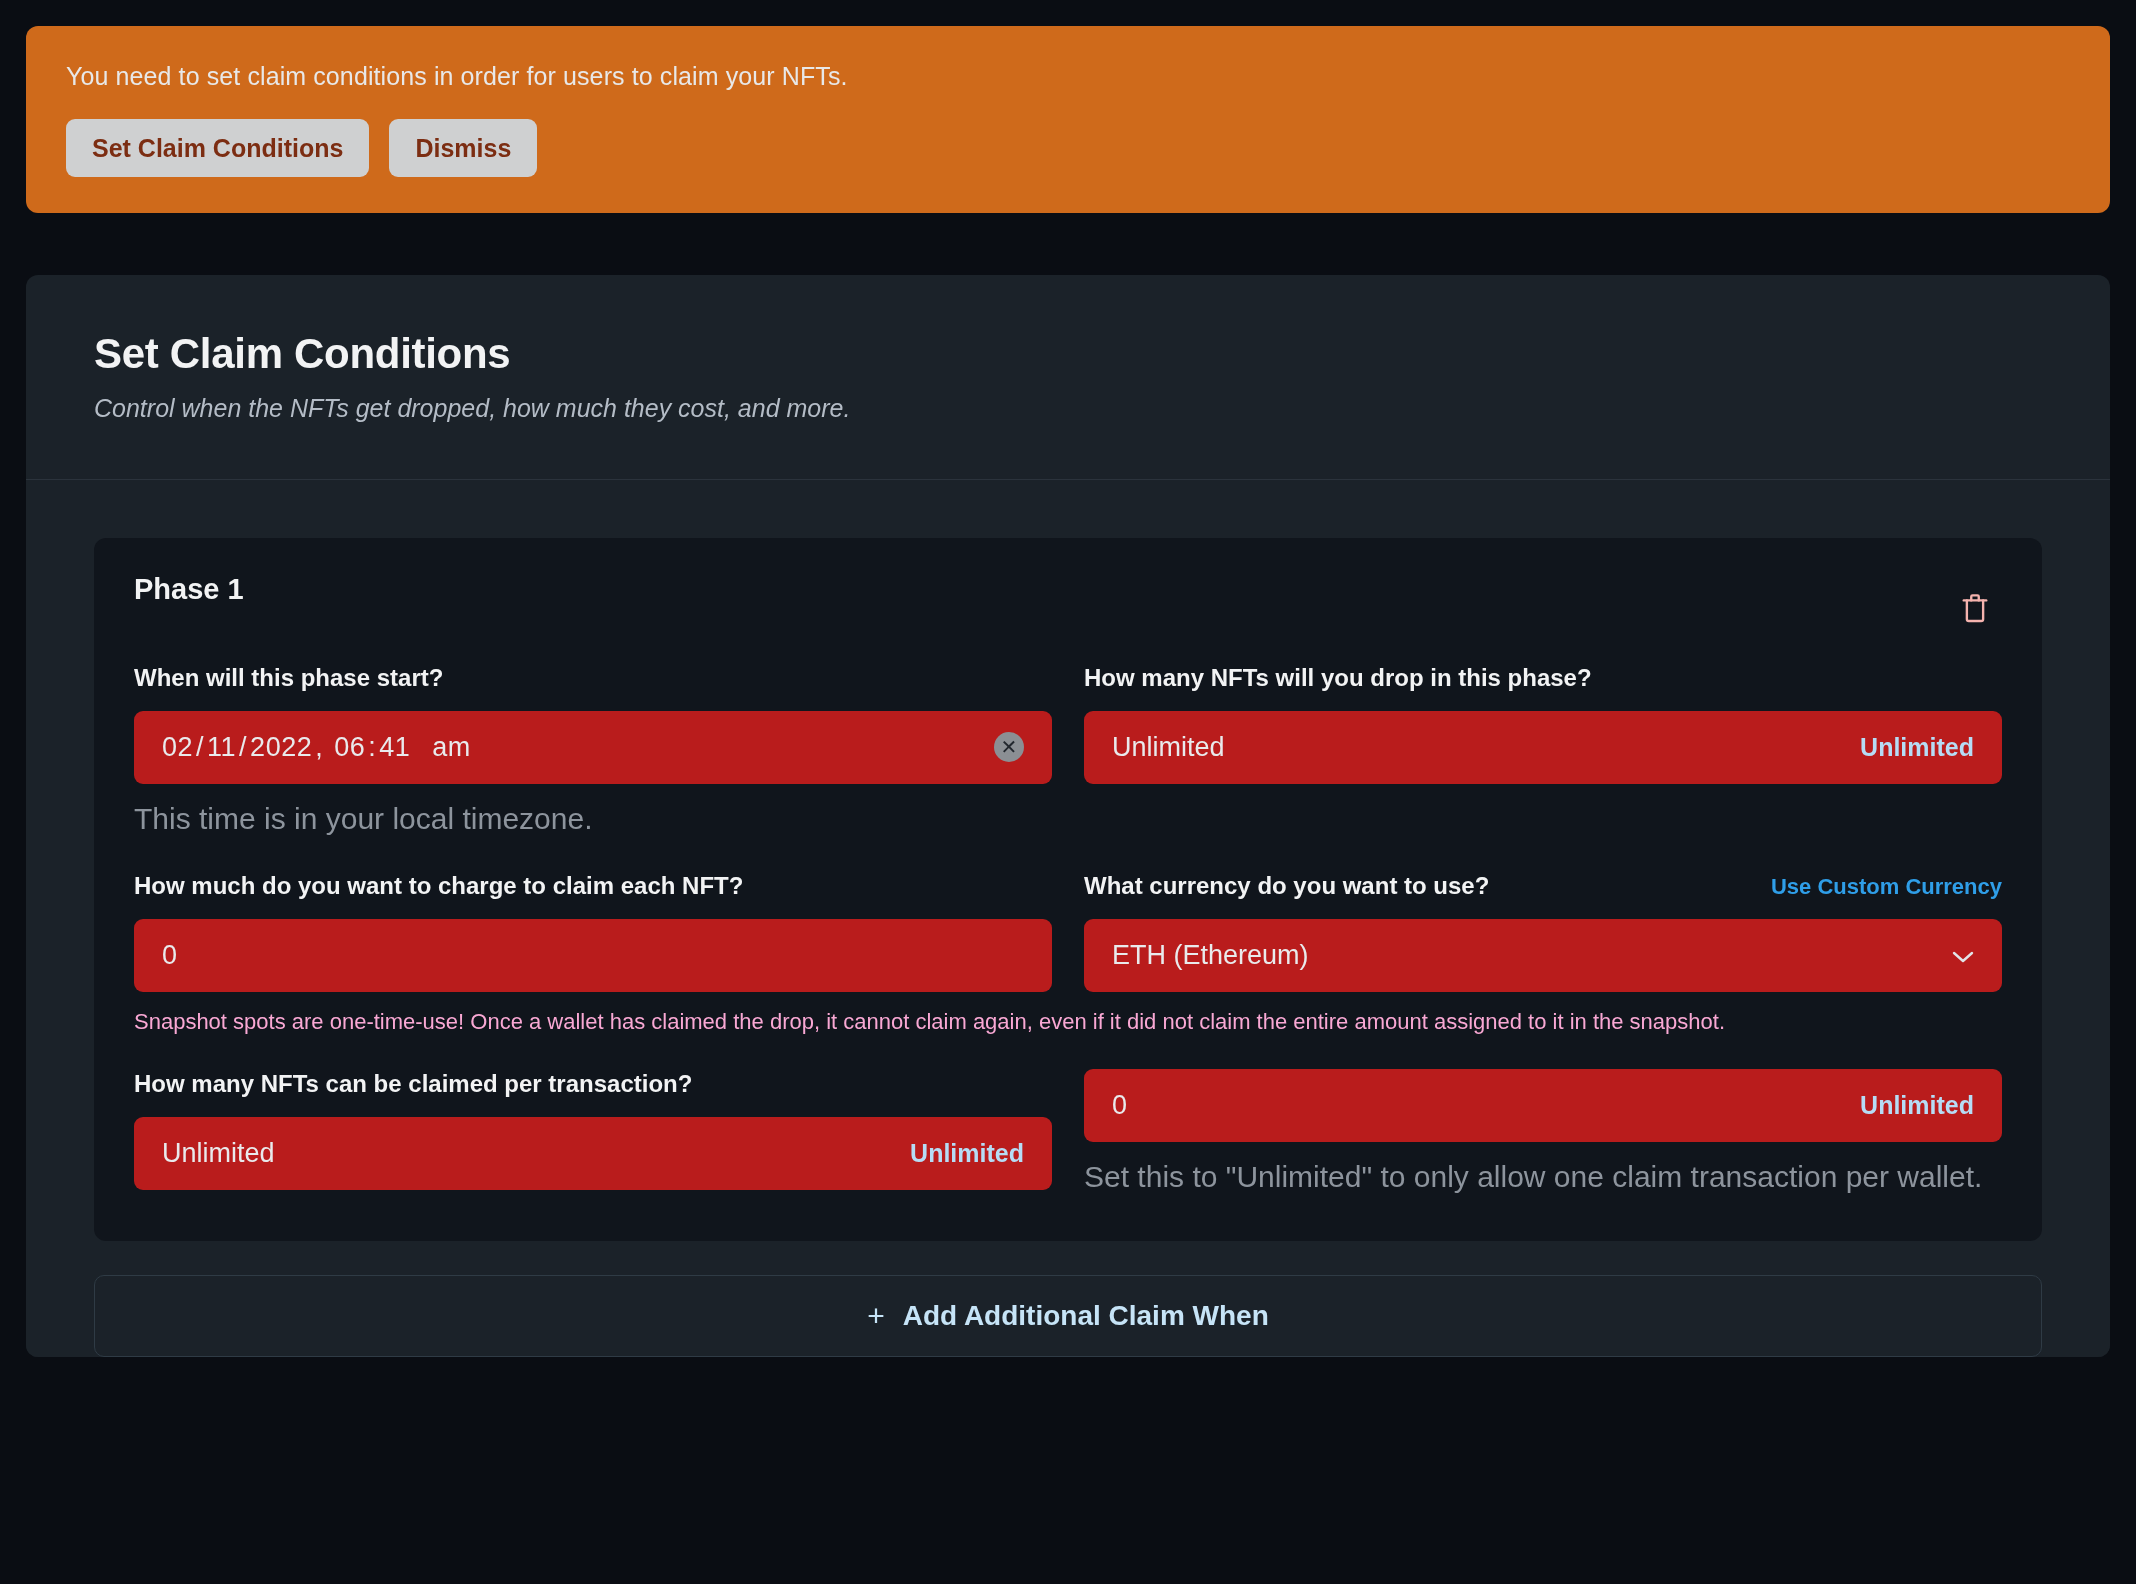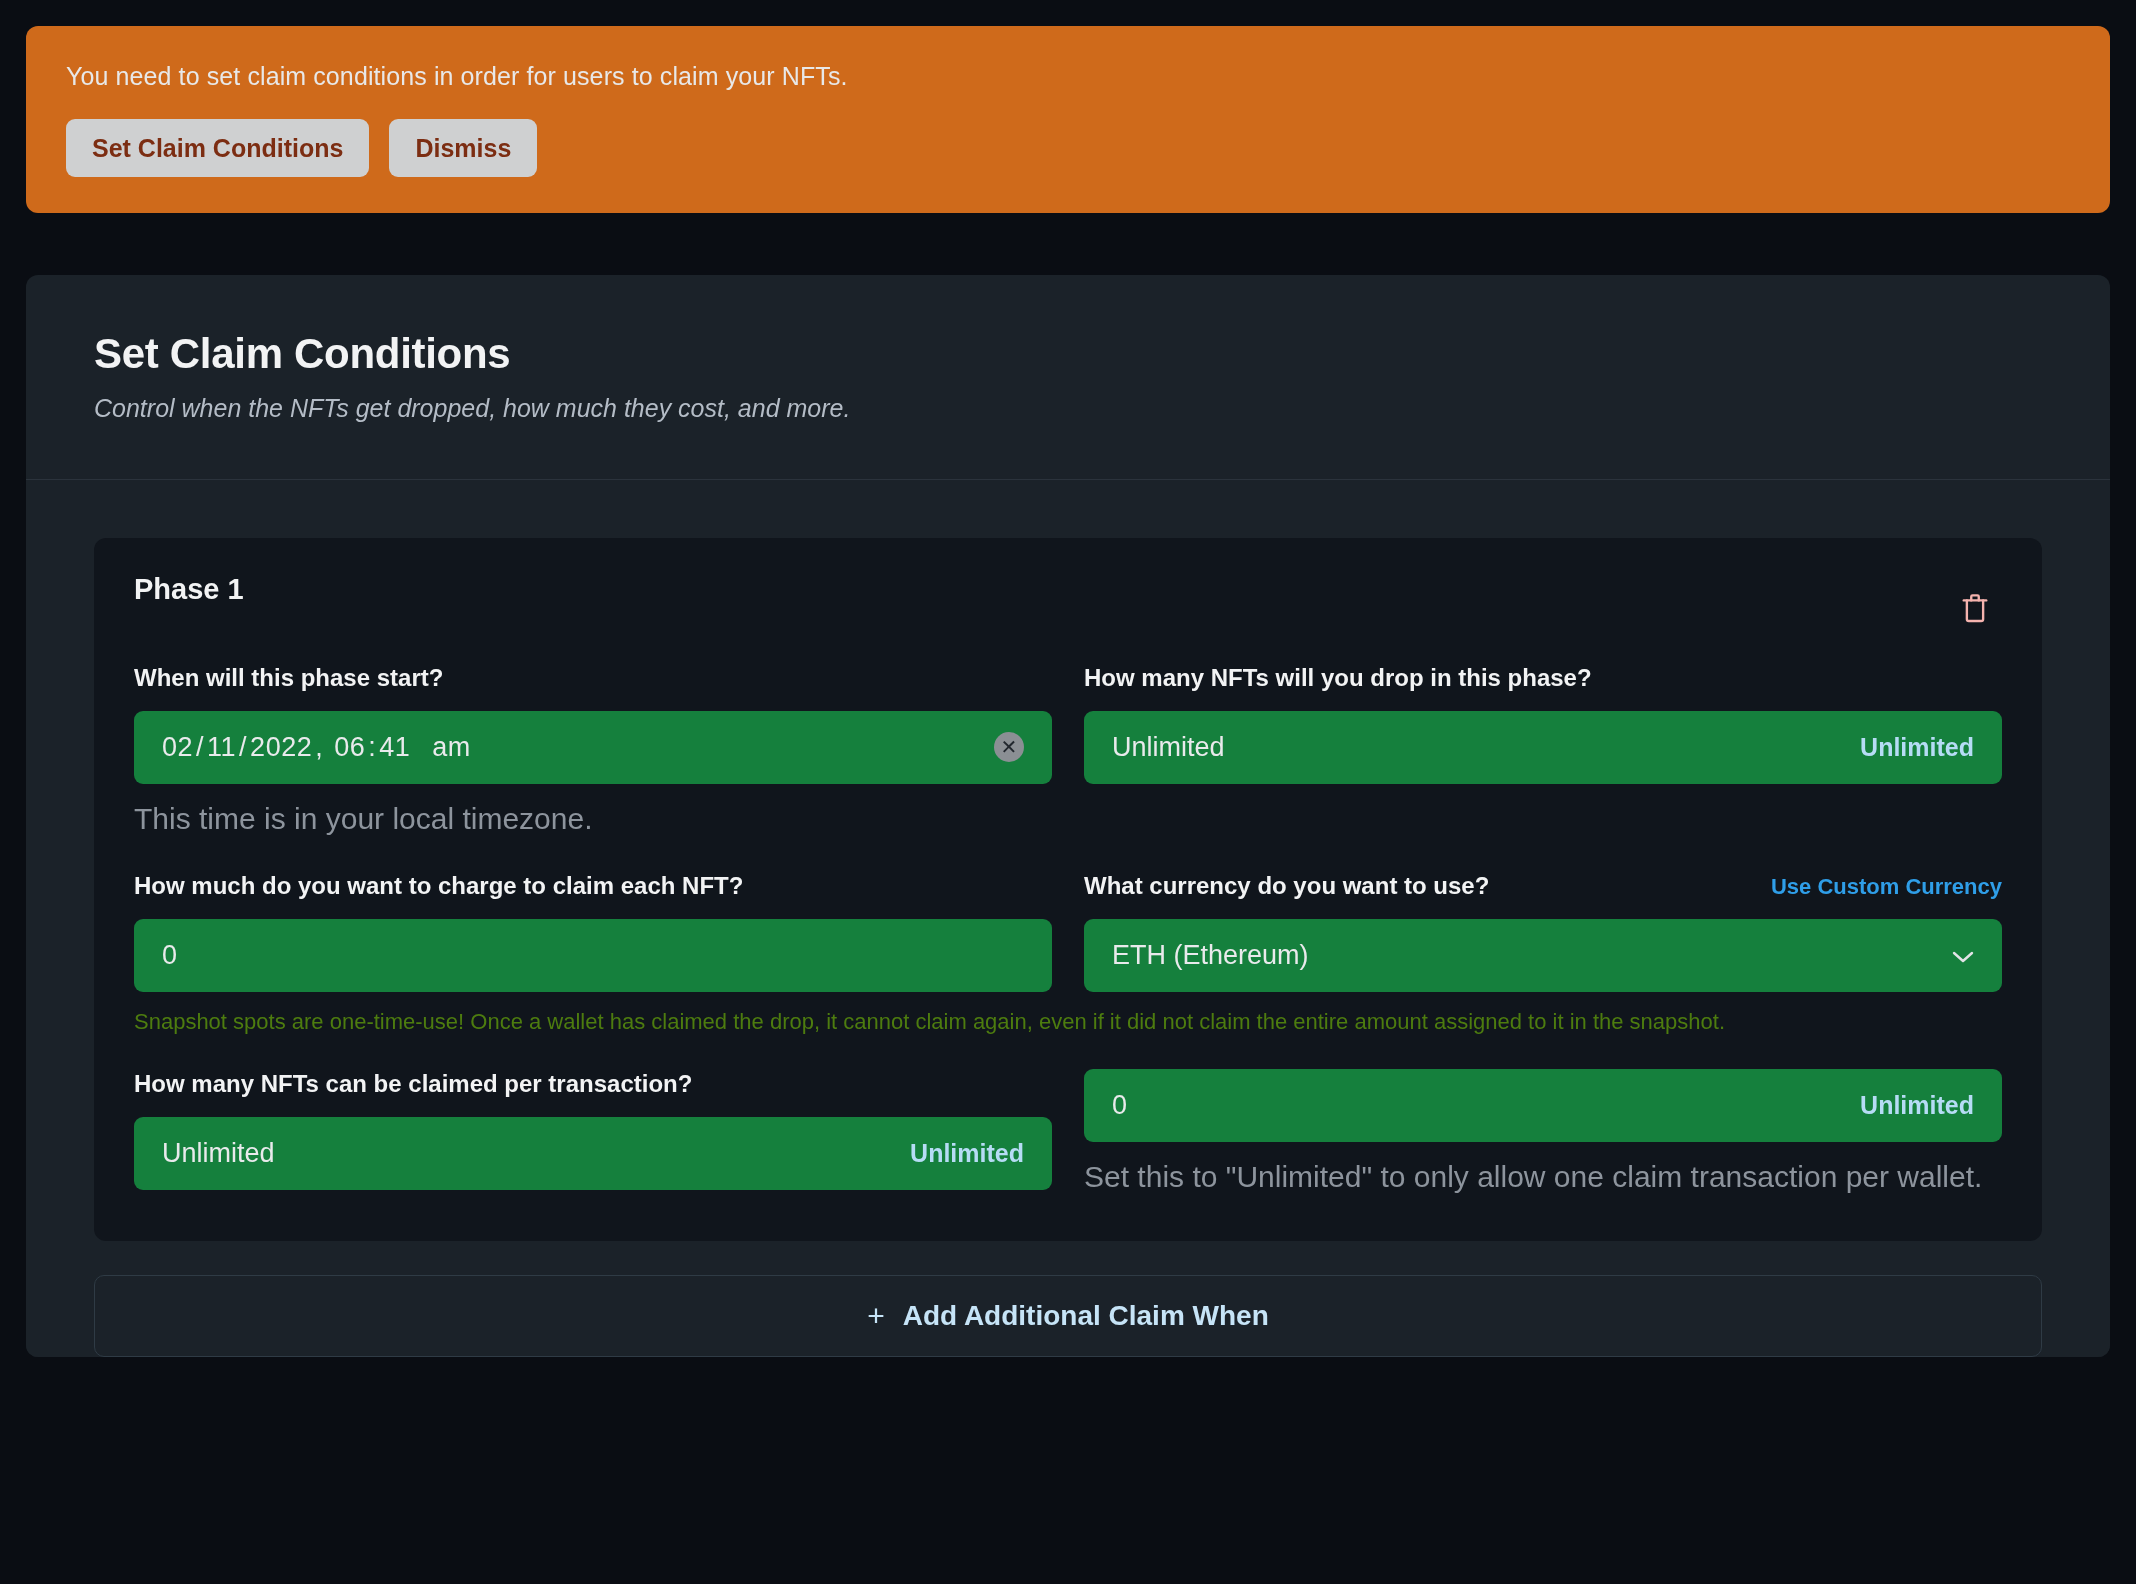--- a/index.html
+++ b/index.html
@@ -136,21 +136,21 @@
   .link {
     color: #2f9ee8;
     font-size: 22px;
     font-weight: bold;
     text-decoration: none;
     cursor: pointer;
     line-height: 1.2;
   }
 
   .input {
-    background: #15803d;
+    background: #b91c1c;
     border: none;
     border-radius: 9px;
     height: 73px;
     display: flex;
     align-items: center;
     padding: 0 28px;
     color: #e9eaec;
     font-size: 27px;
     font-family: "Liberation Sans", sans-serif;
     position: relative;
@@ -189,21 +189,21 @@
 
   .help {
     margin-top: 15px;
     color: #8d949d;
     font-size: 30px;
     line-height: 1.35;
   }
 
   .helpwide {
     margin-top: 15px;
-    color: #4d7c0f;
+    color: #f9a8d4;
     font-size: 22px;
     line-height: 1.35;
     grid-column: 1 / -1;
   }
 
   
   .add-phase {
     margin-top: 34px;
     border: 1px solid #2f3b45;
     border-radius: 10px;

